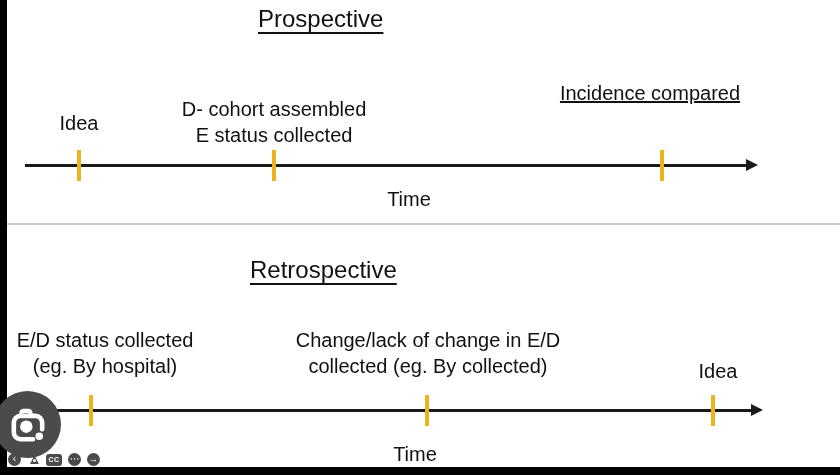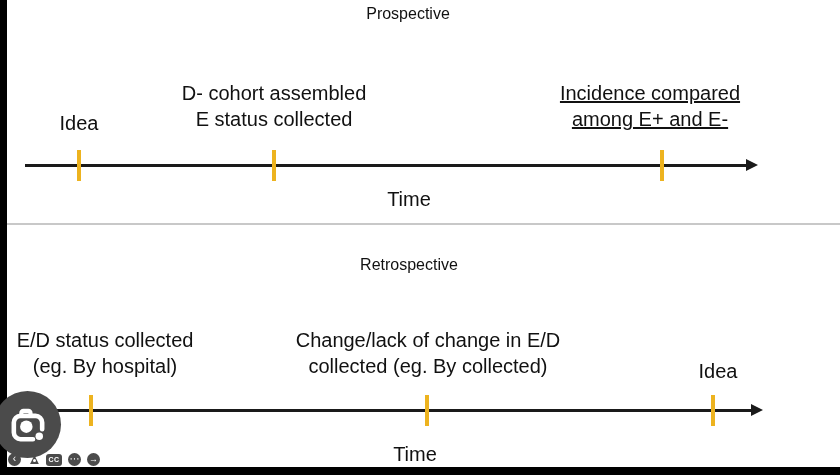--- a/index.html
+++ b/index.html
@@ -11,22 +11,22 @@
   body{
     width:840px;height:475px;position:relative;overflow:hidden;
     background:var(--background);
     font-family:"Liberation Sans", sans-serif;color:var(--text);
   }
   .abs{position:absolute;}
   .left-bar{left:0;top:0;width:7px;height:475px;background:var(--frame);z-index:3;}
   .bottom-bar{left:0;top:467px;width:840px;height:8px;background:var(--frame);z-index:4;}
   .divider{left:7px;top:223px;right:0;height:2px;background:var(--divider);}
   .section-title{
-    font-size:16px;text-align:center;width:300px;
-    text-underline-offset:5px;
+    font-size:24px;width:300px;
+    text-decoration:underline;text-underline-offset:5px;
     text-decoration-thickness:2px;
   }
   .event-label,.time-label{
     font-size:20px;line-height:26px;text-align:center;white-space:nowrap;
   }
   .tl-line{height:3px;background:var(--timeline);}
   .arrowhead{
     width:0;height:0;border-top:6px solid transparent;
     border-bottom:6px solid transparent;border-left:12px solid var(--timeline);
   }
@@ -58,41 +58,40 @@
 <div class="abs bottom-bar"></div>
 <div class="abs divider"></div>
 
 <div>
   <div class="abs section-title" style="left:258px;top:5px;">Prospective</div>
 
   <div class="abs event-label" style="left:29px;top:110px;width:100px;">
     <div>Idea</div>
   </div>
 
-  <div class="abs event-label" style="left:134px;top:80px;width:280px;">
+  <div class="abs event-label" style="left:134px;top:96px;width:280px;">
     <div>D- cohort assembled</div>
     <div>E status collected</div>
   </div>
 
   <div class="abs event-label" style="left:510px;top:80px;width:280px;text-decoration:underline;">
     <div>Incidence compared</div>
-    <div>among E+ and E-</div>
   </div>
 
   <div class="abs tl-line" style="left:25px;top:164px;width:723px;"></div>
   <div class="abs arrowhead" style="left:746px;top:159px;"></div>
   <div class="abs tick" style="left:77px;top:150px;"></div>
   <div class="abs tick" style="left:272px;top:150px;"></div>
   <div class="abs tick" style="left:660px;top:150px;"></div>
 
   <div class="abs time-label" style="left:359px;top:186px;width:100px;">Time</div>
 </div>
 
 <div>
-  <div class="abs section-title" style="left:259px;top:256px;">Retrospective</div>
+  <div class="abs section-title" style="left:250px;top:256px;">Retrospective</div>
 
   <div class="abs event-label" style="left:-2px;top:327px;width:214px;">
     <div>E/D status collected</div>
     <div>(eg. By hospital)</div>
   </div>
 
   <div class="abs event-label" style="left:283px;top:327px;width:290px;">
     <div>Change/lack of change in E/D</div>
     <div>collected (eg. By collected)</div>
   </div>

